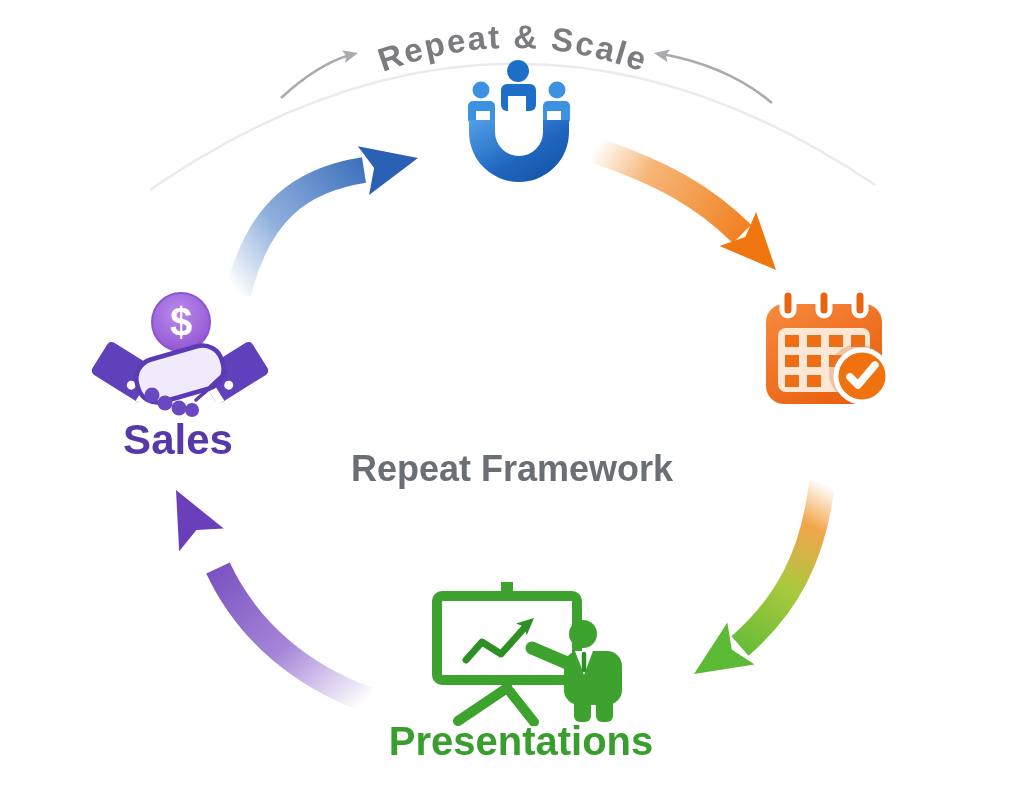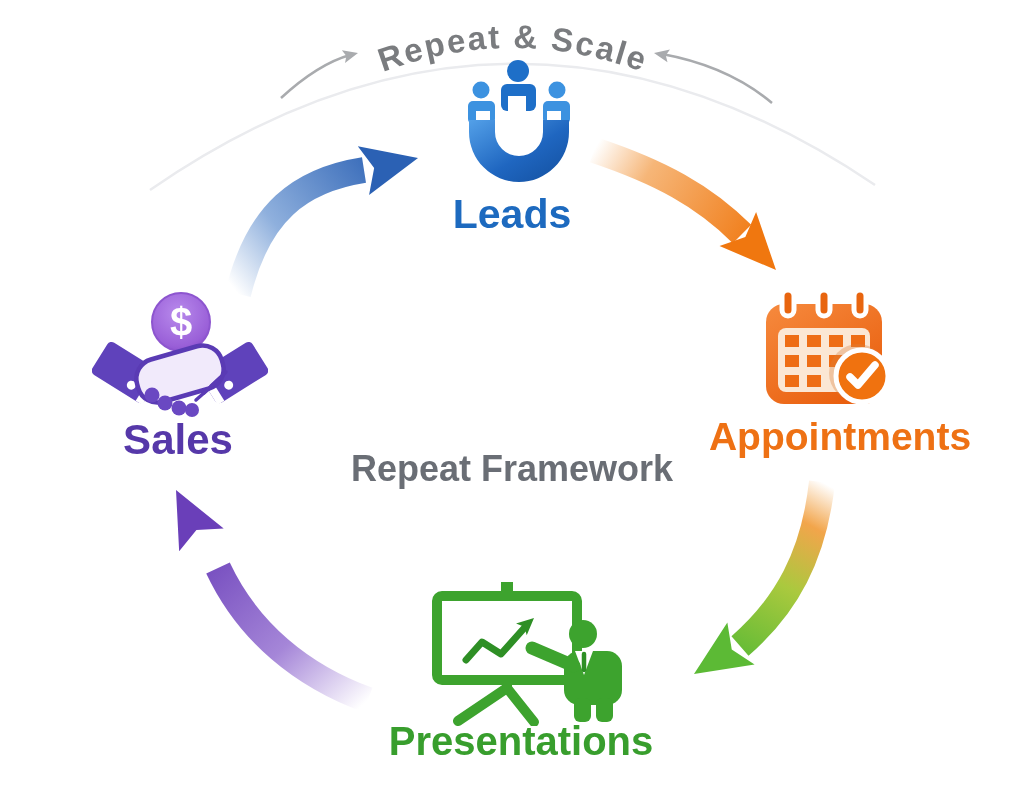--- a/index.html
+++ b/index.html
@@ -211,20 +211,18 @@
       <circle cx="155" cy="56" r="14" fill="#3da32e"></circle>
       <rect x="136" y="73" width="58" height="54" rx="15" fill="#3da32e"></rect>
       <polygon points="147,73 165,73 156,97" fill="#ffffff"></polygon>
       <path d="M 156 76 L 156 92" stroke="#2e8f25" stroke-width="4.5" stroke-linecap="round"></path>
       <path d="M 146 88 L 104 70" stroke="#3da32e" stroke-width="13" stroke-linecap="round" fill="none"></path>
       <rect x="146" y="120" width="17" height="24" rx="6" fill="#3da32e"></rect>
       <rect x="168" y="120" width="17" height="24" rx="6" fill="#3da32e"></rect>
     </g>
   </svg>
 
-  <div class="stage-label label-leads">Leads</div>
-  <div class="stage-label label-appointments">Appointments</div>
   <div class="stage-label label-presentations">Presentations</div>
   <div class="stage-label label-sales">Sales</div>
 
   <div class="center-subtitle">Repeat Framework</div>
 
 </div>
 
 </body></html>

